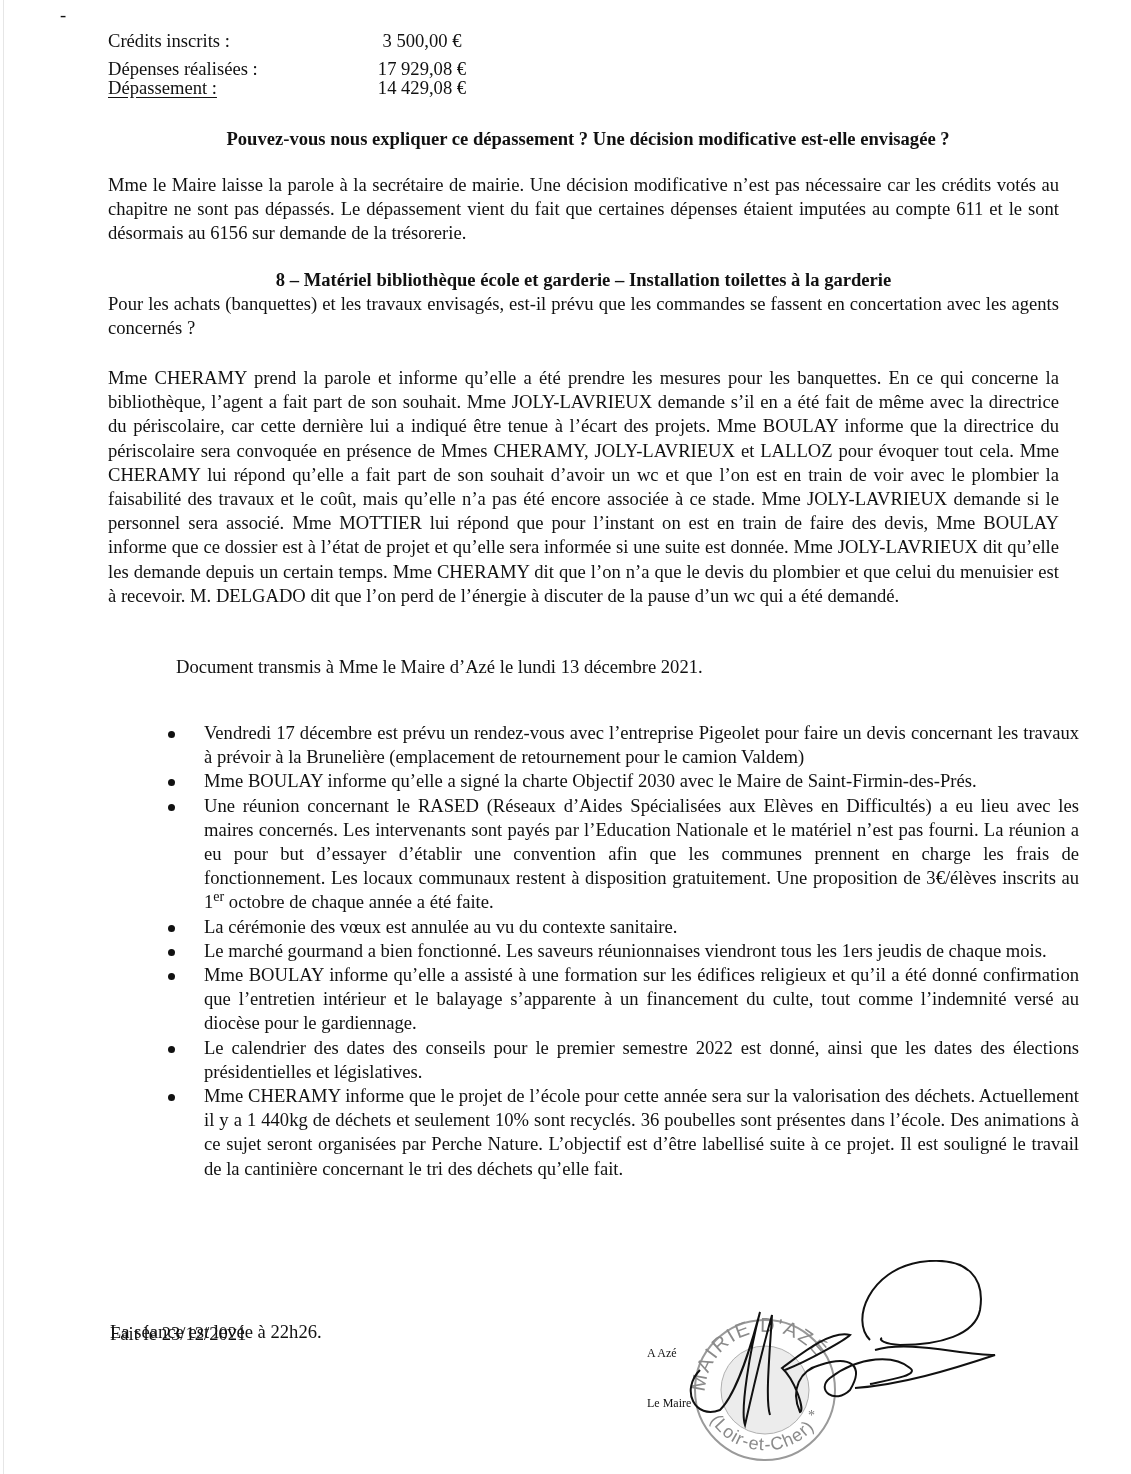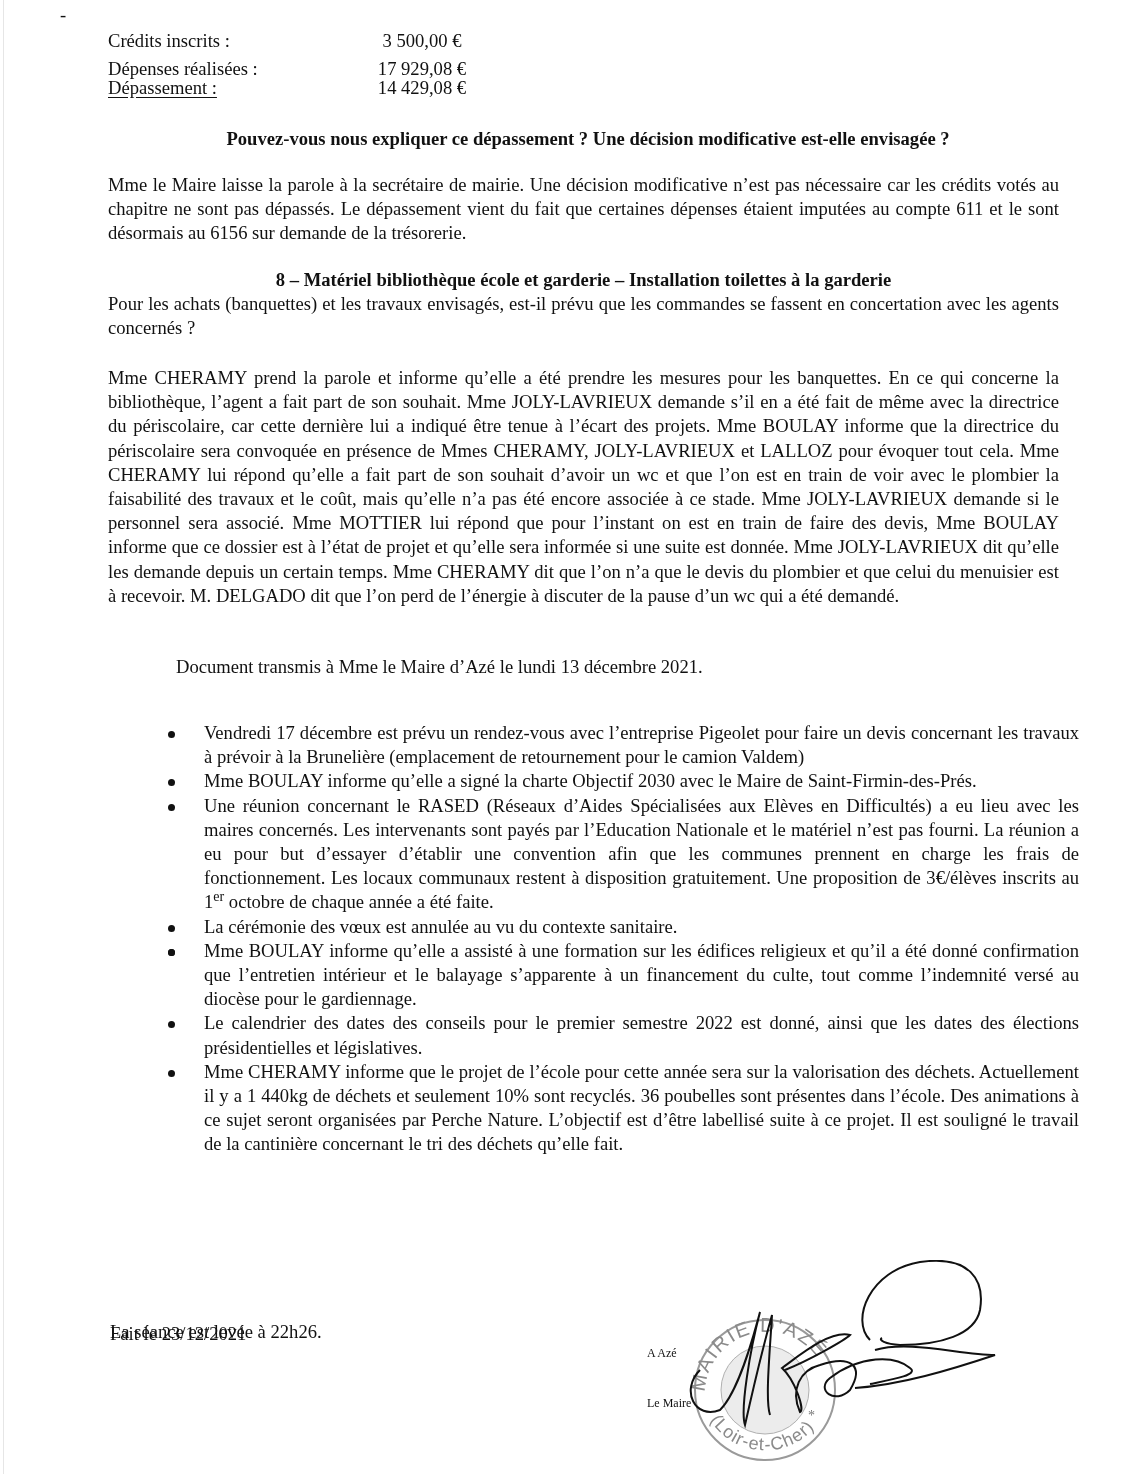--- a/index.html
+++ b/index.html
@@ -51,21 +51,21 @@
 <p class="abs just" style="left:108px;top:292px;width:951px;">Pour les achats (banquettes) et les travaux envisagés, est-il prévu que les commandes se fassent en concertation avec les agents concernés ?</p>
 <p class="abs just" style="left:108px;top:366px;width:951px;">Mme CHERAMY prend la parole et informe qu’elle a été prendre les mesures pour les banquettes. En ce qui concerne la bibliothèque, l’agent a fait part de son souhait. Mme JOLY-LAVRIEUX demande s’il en a été fait de même avec la directrice du périscolaire, car cette dernière lui a indiqué être tenue à l’écart des projets. Mme BOULAY informe que la directrice du périscolaire sera convoquée en présence de Mmes CHERAMY, JOLY-LAVRIEUX et LALLOZ pour évoquer tout cela. Mme CHERAMY lui répond qu’elle a fait part de son souhait d’avoir un wc et que l’on est en train de voir avec le plombier la faisabilité des travaux et le coût, mais qu’elle n’a pas été encore associée à ce stade. Mme JOLY-LAVRIEUX demande si le personnel sera associé. Mme MOTTIER lui répond que pour l’instant on est en train de faire des devis, Mme BOULAY informe que ce dossier est à l’état de projet et qu’elle sera informée si une suite est donnée. Mme JOLY-LAVRIEUX dit qu’elle les demande depuis un certain temps. Mme CHERAMY dit que l’on n’a que le devis du plombier et que celui du menuisier est à recevoir.  M. DELGADO dit que l’on perd de l’énergie à discuter de la pause d’un wc qui a été demandé.</p>
 
 <p class="abs" style="left:176px;top:655px;width:880px;">Document transmis à Mme le Maire d’Azé le lundi 13 décembre 2021.</p>
 
 <ul class="bullets">
   <li><span class="dot"></span><span>Vendredi 17 décembre est prévu un rendez-vous avec l’entreprise Pigeolet pour faire un devis concernant les travaux à prévoir à la Brunelière (emplacement de retournement pour le camion Valdem)</span></li>
   <li><span class="dot"></span><span>Mme BOULAY informe qu’elle a signé la charte Objectif 2030 avec le Maire de Saint-Firmin-des-Prés.</span></li>
   <li><span class="dot"></span><span>Une réunion concernant le RASED (Réseaux d’Aides Spécialisées aux Elèves en Difficultés) a eu lieu avec les maires concernés. Les intervenants sont payés par l’Education Nationale et le matériel n’est pas fourni. La réunion a eu pour but d’essayer d’établir une convention afin que les communes prennent en charge les frais de fonctionnement. Les locaux communaux restent à disposition gratuitement. Une proposition de 3€/élèves inscrits au 1</span><sup>er</sup><span> octobre de chaque année a été faite.</span></li>
   <li><span class="dot"></span><span>La cérémonie des vœux est annulée au vu du contexte sanitaire.</span></li>
-  <li><span class="dot"></span></li>
+  <li><span class="dot"></span><span>Le marché gourmand a bien fonctionné. Les saveurs réunionnaises viendront tous les 1ers jeudis de chaque mois.</span></li>
   <li><span class="dot"></span><span>Mme BOULAY informe qu’elle a assisté à une formation sur les édifices religieux et qu’il a été donné confirmation que l’entretien intérieur et le balayage s’apparente à un financement du culte, tout comme l’indemnité versé au diocèse pour le gardiennage.</span></li>
   <li><span class="dot"></span><span>Le calendrier des dates des conseils pour le premier semestre 2022 est donné, ainsi que les dates des élections présidentielles et législatives.</span></li>
   <li><span class="dot"></span><span>Mme CHERAMY informe que le projet de l’école pour cette année sera sur la valorisation des déchets. Actuellement il y a 1 440kg de déchets et seulement 10% sont recyclés. 36 poubelles sont présentes dans l’école. Des animations à ce sujet seront organisées par Perche Nature. L’objectif est d’être labellisé suite à ce projet. Il est souligné le travail de la cantinière concernant le tri des déchets qu’elle fait.</span></li>
 </ul>
 
 <p class="abs" style="left:110px;top:1272px;margin-top:48px;">La séance est levée à 22h26.</p>
 <p class="abs" style="left:110px;top:1322px;">Fait le 23/12/2021</p>
 
 <div class="sig-area">
   <svg width="511" height="214" viewBox="0 0 511 214" style="position:absolute;left:0;top:0;">

